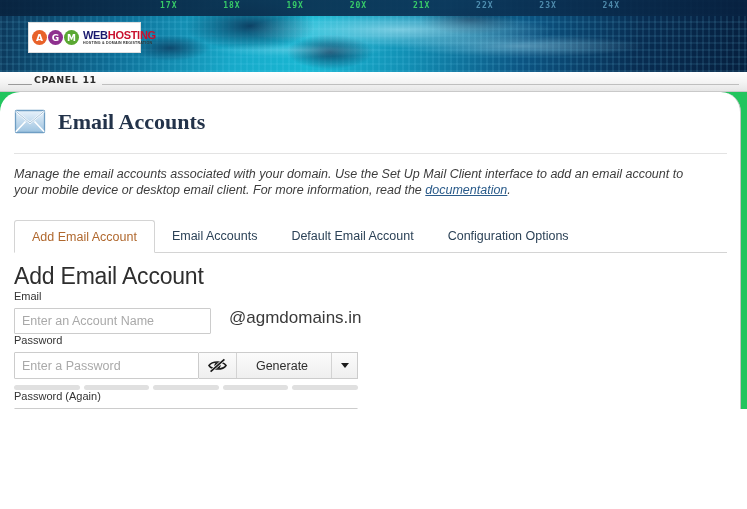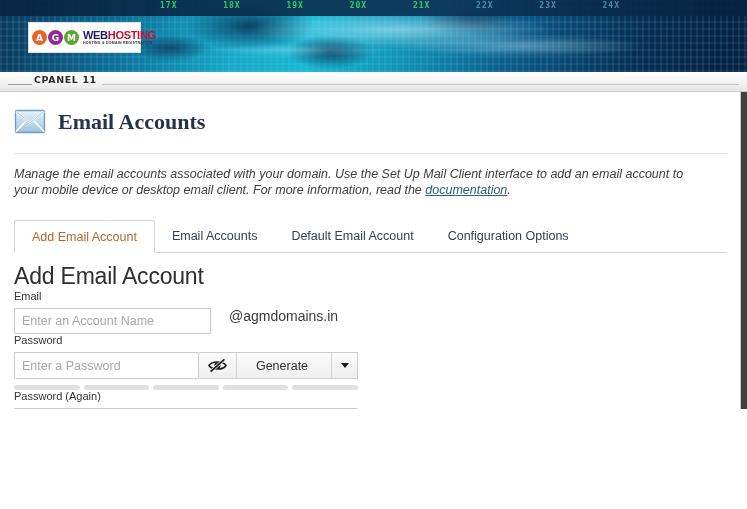--- a/index.html
+++ b/index.html
@@ -7,21 +7,21 @@
     margin: 0; padding: 0;
     width: 747px; height: 509px;
     overflow: hidden;
     background: #ffffff;
     font-family: "Liberation Sans", sans-serif;
   }
 
   #page {
     position: relative;
     width: 747px; height: 409px;
-    background: #404040;
+    background: #22c55e;
     overflow: hidden;
   }
 
   
   .banner {
     position: absolute;
     left: 0; top: 0;
     width: 747px; height: 72px;
     overflow: hidden;
     background: #0a2c4e;
@@ -121,20 +121,21 @@
   }
 
   
   .content {
     position: absolute;
     left: 0; top: 92px;
     width: 741px; height: 417px;
     background: #ffffff;
     border-right: 1px solid #c4c4c4;
     padding: 0 14px;
+    border-radius: 20px;
   }
 
   .page-head {
     display: flex; align-items: center;
     margin-top: 16px;
     gap: 10px;
   }
   .env-icon { width: 34px; height: 27px; flex: 0 0 auto; }
   .page-title {
     font-family: "Liberation Serif", serif;
@@ -214,21 +215,21 @@
     background: #ffffff;
     height: 26px;
     padding: 0 7px;
     outline: none;
     border-radius: 1px;
   }
   .inp::placeholder { color: #a9a9a9; }
   #email-input { width: 197px; }
   .domain-suffix {
     margin-left: 18px;
-    font-size: 14px;
+    font-size: 17px;
     color: #3a3a3a;
   }
 
   
   .pw-row {
     margin-top: 6px;
     display: flex; align-items: stretch;
     width: 344px;
     height: 27px;
     justify-content: center;

